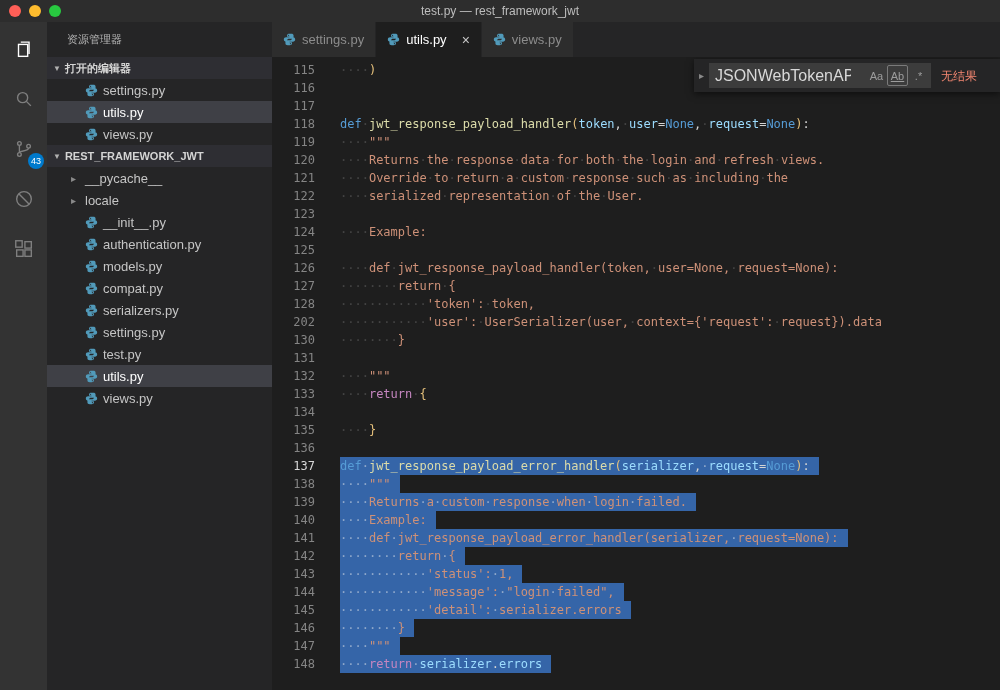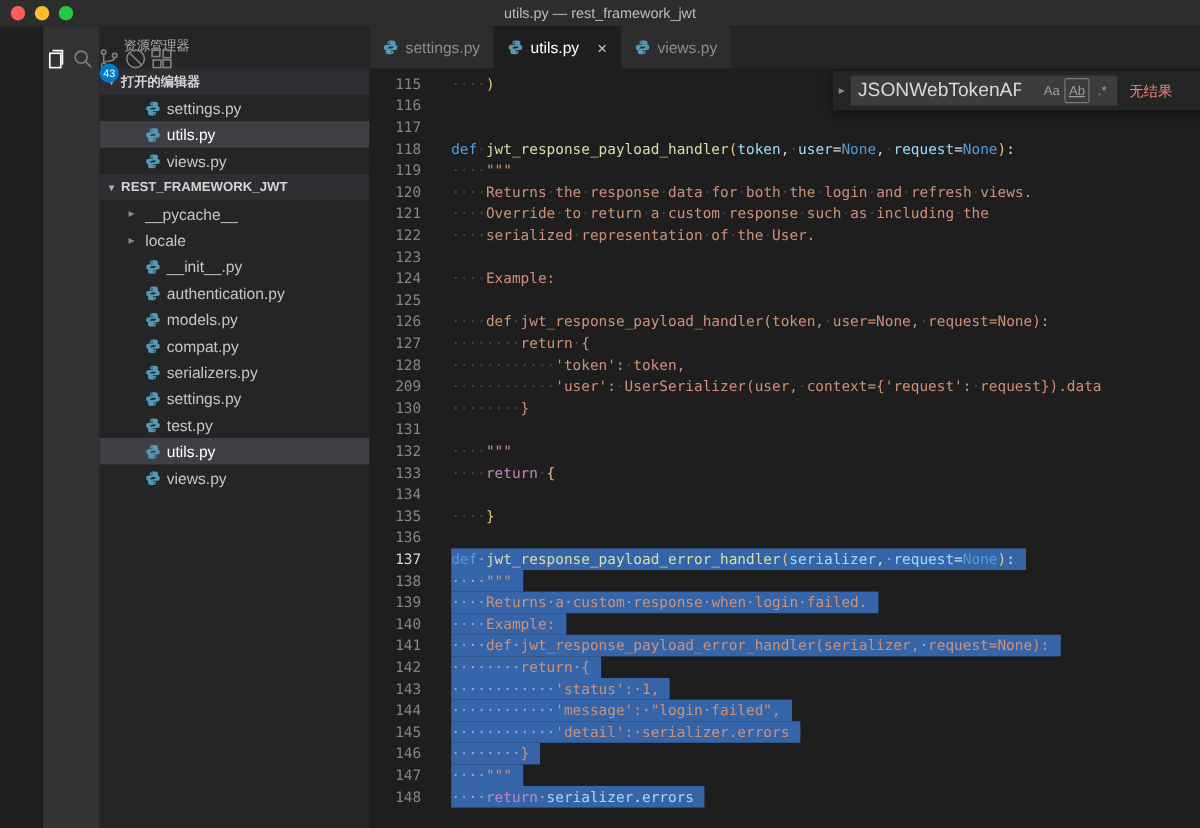--- a/index.html
+++ b/index.html
@@ -5,21 +5,21 @@
   html,body{width:1000px;height:690px;margin:0;overflow:hidden;background:#1e1e1e;font-family:"Liberation Sans",sans-serif;-webkit-font-smoothing:antialiased;}
   
   .titlebar{height:22px;background:#2d2d2d;position:relative;display:flex;align-items:center;justify-content:center;}
   .lights{position:absolute;left:9px;top:0;height:100%;display:flex;align-items:center;gap:8px;}
   .dot{width:12px;height:12px;border-radius:50%;}
   .dot.r{background:var(--light-red,#ff5f57);} .dot.y{background:var(--light-yellow,#febc2e);} .dot.g{background:var(--light-green,#28c840);}
   .wtitle{font-size:12px;color:#bdbdbd;}
   
   .main{display:flex;height:668px;}
   
-  .activitybar{width:47px;background:#333333;display:flex;flex-direction:row;padding-top:2px;flex:none;margin-left:36px;}
+  .activitybar{width:47px;background:#333333;display:flex;flex-direction:column;padding-top:2px;flex:none;}
   .ab-item{height:50px;display:flex;align-items:center;justify-content:center;position:relative;color:#7f7f7f;cursor:pointer;}
   .ab-item.active{color:#ffffff;}
   .ab-item svg{stroke:currentColor;fill:none;stroke-width:1.5;}
   .badge{position:absolute;right:3px;bottom:5px;min-width:16px;height:16px;border-radius:50%;background:var(--badge,#007acc);color:#fff;font-size:9px;display:flex;align-items:center;justify-content:center;}
   
   .sidebar{width:225px;background:#252526;flex:none;font-size:13px;color:#c5c5c5;overflow:hidden;}
   .sidebar-title{height:35px;line-height:35px;padding-left:20px;font-size:11px;color:#b3b3b3;}
   .sec{height:22px;background:#2e2e33;display:flex;align-items:center;padding-left:6px;gap:4px;font-size:11px;font-weight:bold;color:#d4d4d4;cursor:pointer;}
   .sec .tw{font-size:8px;color:#b0b0b0;}
   .s-item{height:22px;display:flex;align-items:center;gap:5px;padding-left:38px;cursor:pointer;white-space:nowrap;}
@@ -55,21 +55,21 @@
 </style>
 </head>
 <body>
 
 <div class="titlebar">
   <div class="lights">
     <span class="dot r"></span>
     <span class="dot y"></span>
     <span class="dot g"></span>
   </div>
-  <div class="wtitle">utils.py — rest_framework_jwt</div>
+  <div class="wtitle">test.py — rest_framework_jwt</div>
 </div>
 
 <div class="main">
   <div class="activitybar">
     <div class="ab-item active">
       <svg width="22" height="22" viewBox="0 0 24 24">
           <path d="M8.5 4.5h9v13"></path>
           <rect x="6" y="7" width="10" height="13"></rect>
         </svg>
     </div>
@@ -258,21 +258,21 @@
           <div class="code-row"><span class="num">119</span><span class="content"><span class="ws">····</span><span class="tk c-s">"""</span></span></div>
           <div class="code-row"><span class="num">120</span><span class="content"><span class="ws">····</span><span class="tk c-s">Returns</span><span class="ws">·</span><span class="tk c-s">the</span><span class="ws">·</span><span class="tk c-s">response</span><span class="ws">·</span><span class="tk c-s">data</span><span class="ws">·</span><span class="tk c-s">for</span><span class="ws">·</span><span class="tk c-s">both</span><span class="ws">·</span><span class="tk c-s">the</span><span class="ws">·</span><span class="tk c-s">login</span><span class="ws">·</span><span class="tk c-s">and</span><span class="ws">·</span><span class="tk c-s">refresh</span><span class="ws">·</span><span class="tk c-s">views.</span></span></div>
           <div class="code-row"><span class="num">121</span><span class="content"><span class="ws">····</span><span class="tk c-s">Override</span><span class="ws">·</span><span class="tk c-s">to</span><span class="ws">·</span><span class="tk c-s">return</span><span class="ws">·</span><span class="tk c-s">a</span><span class="ws">·</span><span class="tk c-s">custom</span><span class="ws">·</span><span class="tk c-s">response</span><span class="ws">·</span><span class="tk c-s">such</span><span class="ws">·</span><span class="tk c-s">as</span><span class="ws">·</span><span class="tk c-s">including</span><span class="ws">·</span><span class="tk c-s">the</span></span></div>
           <div class="code-row"><span class="num">122</span><span class="content"><span class="ws">····</span><span class="tk c-s">serialized</span><span class="ws">·</span><span class="tk c-s">representation</span><span class="ws">·</span><span class="tk c-s">of</span><span class="ws">·</span><span class="tk c-s">the</span><span class="ws">·</span><span class="tk c-s">User.</span></span></div>
           <div class="code-row"><span class="num">123</span><span class="content"></span></div>
           <div class="code-row"><span class="num">124</span><span class="content"><span class="ws">····</span><span class="tk c-s">Example:</span></span></div>
           <div class="code-row"><span class="num">125</span><span class="content"></span></div>
           <div class="code-row"><span class="num">126</span><span class="content"><span class="ws">····</span><span class="tk c-s">def</span><span class="ws">·</span><span class="tk c-s">jwt_response_payload_handler(token,</span><span class="ws">·</span><span class="tk c-s">user=None,</span><span class="ws">·</span><span class="tk c-s">request=None):</span></span></div>
           <div class="code-row"><span class="num">127</span><span class="content"><span class="ws">········</span><span class="tk c-s">return</span><span class="ws">·</span><span class="tk c-s">{</span></span></div>
           <div class="code-row"><span class="num">128</span><span class="content"><span class="ws">············</span><span class="tk c-s">'token':</span><span class="ws">·</span><span class="tk c-s">token,</span></span></div>
-          <div class="code-row"><span class="num">209</span><span class="content"><span class="ws">············</span><span class="tk c-s">'user':</span><span class="ws">·</span><span class="tk c-s">UserSerializer(user,</span><span class="ws">·</span><span class="tk c-s">context={'request':</span><span class="ws">·</span><span class="tk c-s">request}).data</span></span></div>
+          <div class="code-row"><span class="num">202</span><span class="content"><span class="ws">············</span><span class="tk c-s">'user':</span><span class="ws">·</span><span class="tk c-s">UserSerializer(user,</span><span class="ws">·</span><span class="tk c-s">context={'request':</span><span class="ws">·</span><span class="tk c-s">request}).data</span></span></div>
           <div class="code-row"><span class="num">130</span><span class="content"><span class="ws">········</span><span class="tk c-s">}</span></span></div>
           <div class="code-row"><span class="num">131</span><span class="content"></span></div>
           <div class="code-row"><span class="num">132</span><span class="content"><span class="ws">····</span><span class="tk c-s">"""</span></span></div>
           <div class="code-row"><span class="num">133</span><span class="content"><span class="ws">····</span><span class="tk c-r">return</span><span class="ws">·</span><span class="tk c-b">{</span></span></div>
           <div class="code-row"><span class="num">134</span></div>
           <div class="code-row"><span class="num">135</span><span class="content"><span class="ws">····</span><span class="tk c-b">}</span></span></div>
           <div class="code-row"><span class="num">136</span><span class="content"></span></div>
           <div class="code-row"><span class="num cur">137</span><span class="content sel"><span class="tk c-k">def</span><span class="ws">·</span><span class="tk c-f">jwt_response_payload_error_handler</span><span class="tk c-b">(</span><span class="tk c-v">serializer</span><span class="tk c-p">,</span><span class="ws">·</span><span class="tk c-v">request</span><span class="tk c-p">=</span><span class="tk c-k">None</span><span class="tk c-b">)</span><span class="tk c-p">:</span></span></div>
           <div class="code-row"><span class="num">138</span><span class="content sel"><span class="ws">····</span><span class="tk c-s">"""</span></span></div>
           <div class="code-row"><span class="num">139</span><span class="content sel"><span class="ws">····</span><span class="tk c-s">Returns</span><span class="ws">·</span><span class="tk c-s">a</span><span class="ws">·</span><span class="tk c-s">custom</span><span class="ws">·</span><span class="tk c-s">response</span><span class="ws">·</span><span class="tk c-s">when</span><span class="ws">·</span><span class="tk c-s">login</span><span class="ws">·</span><span class="tk c-s">failed.</span></span></div>

